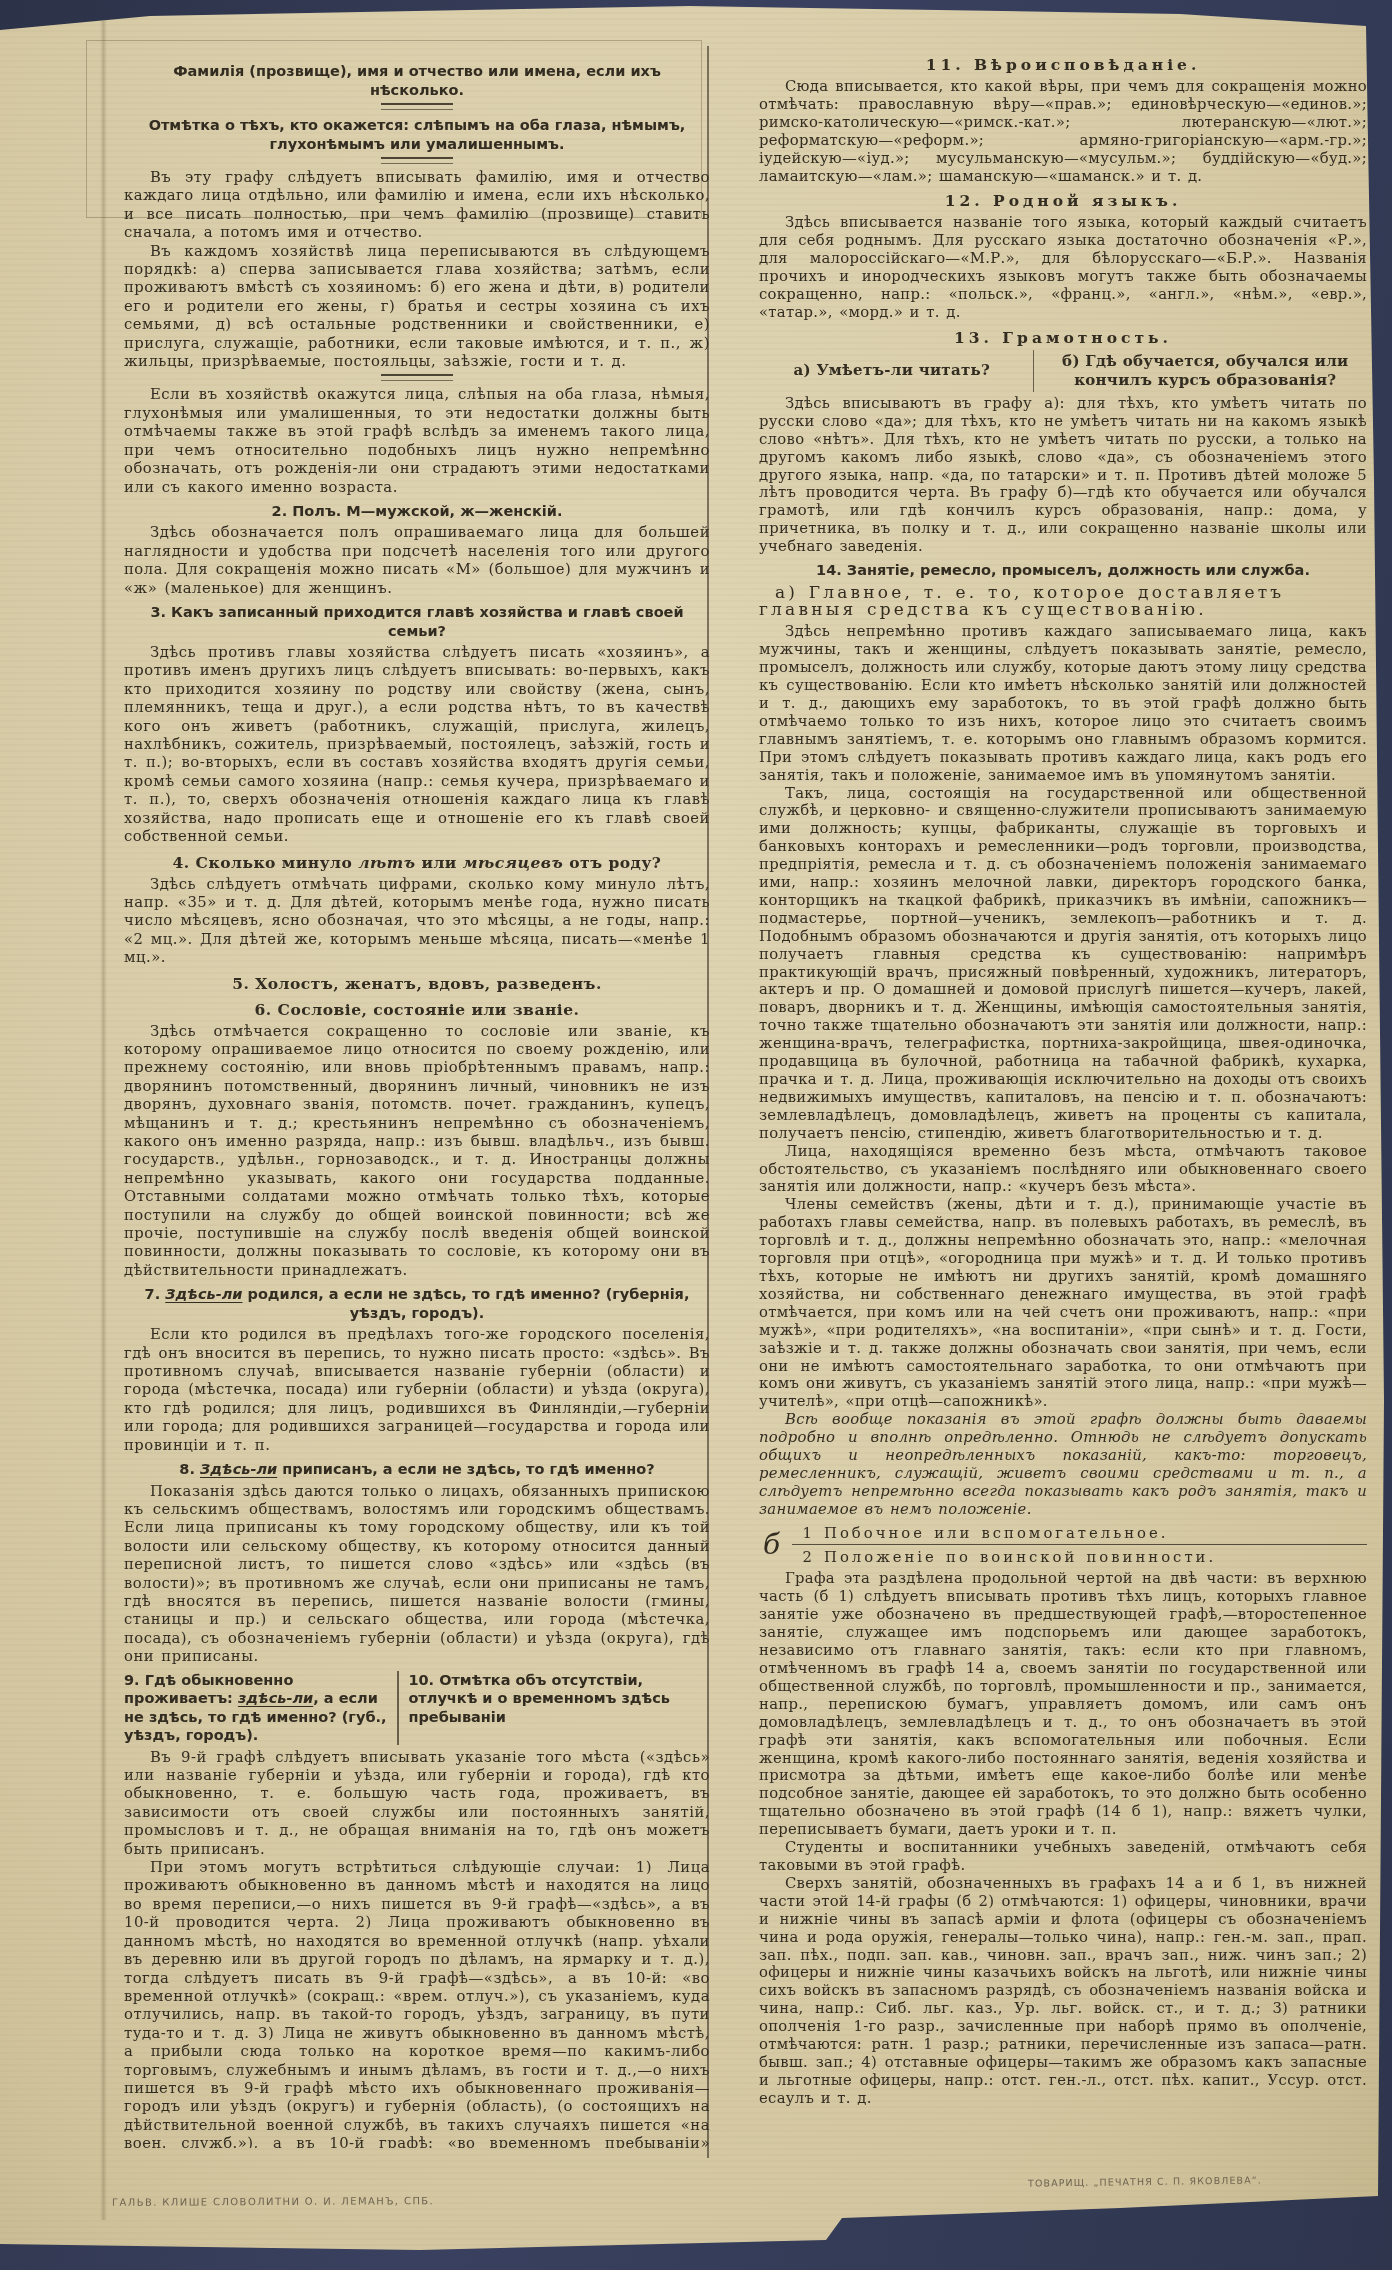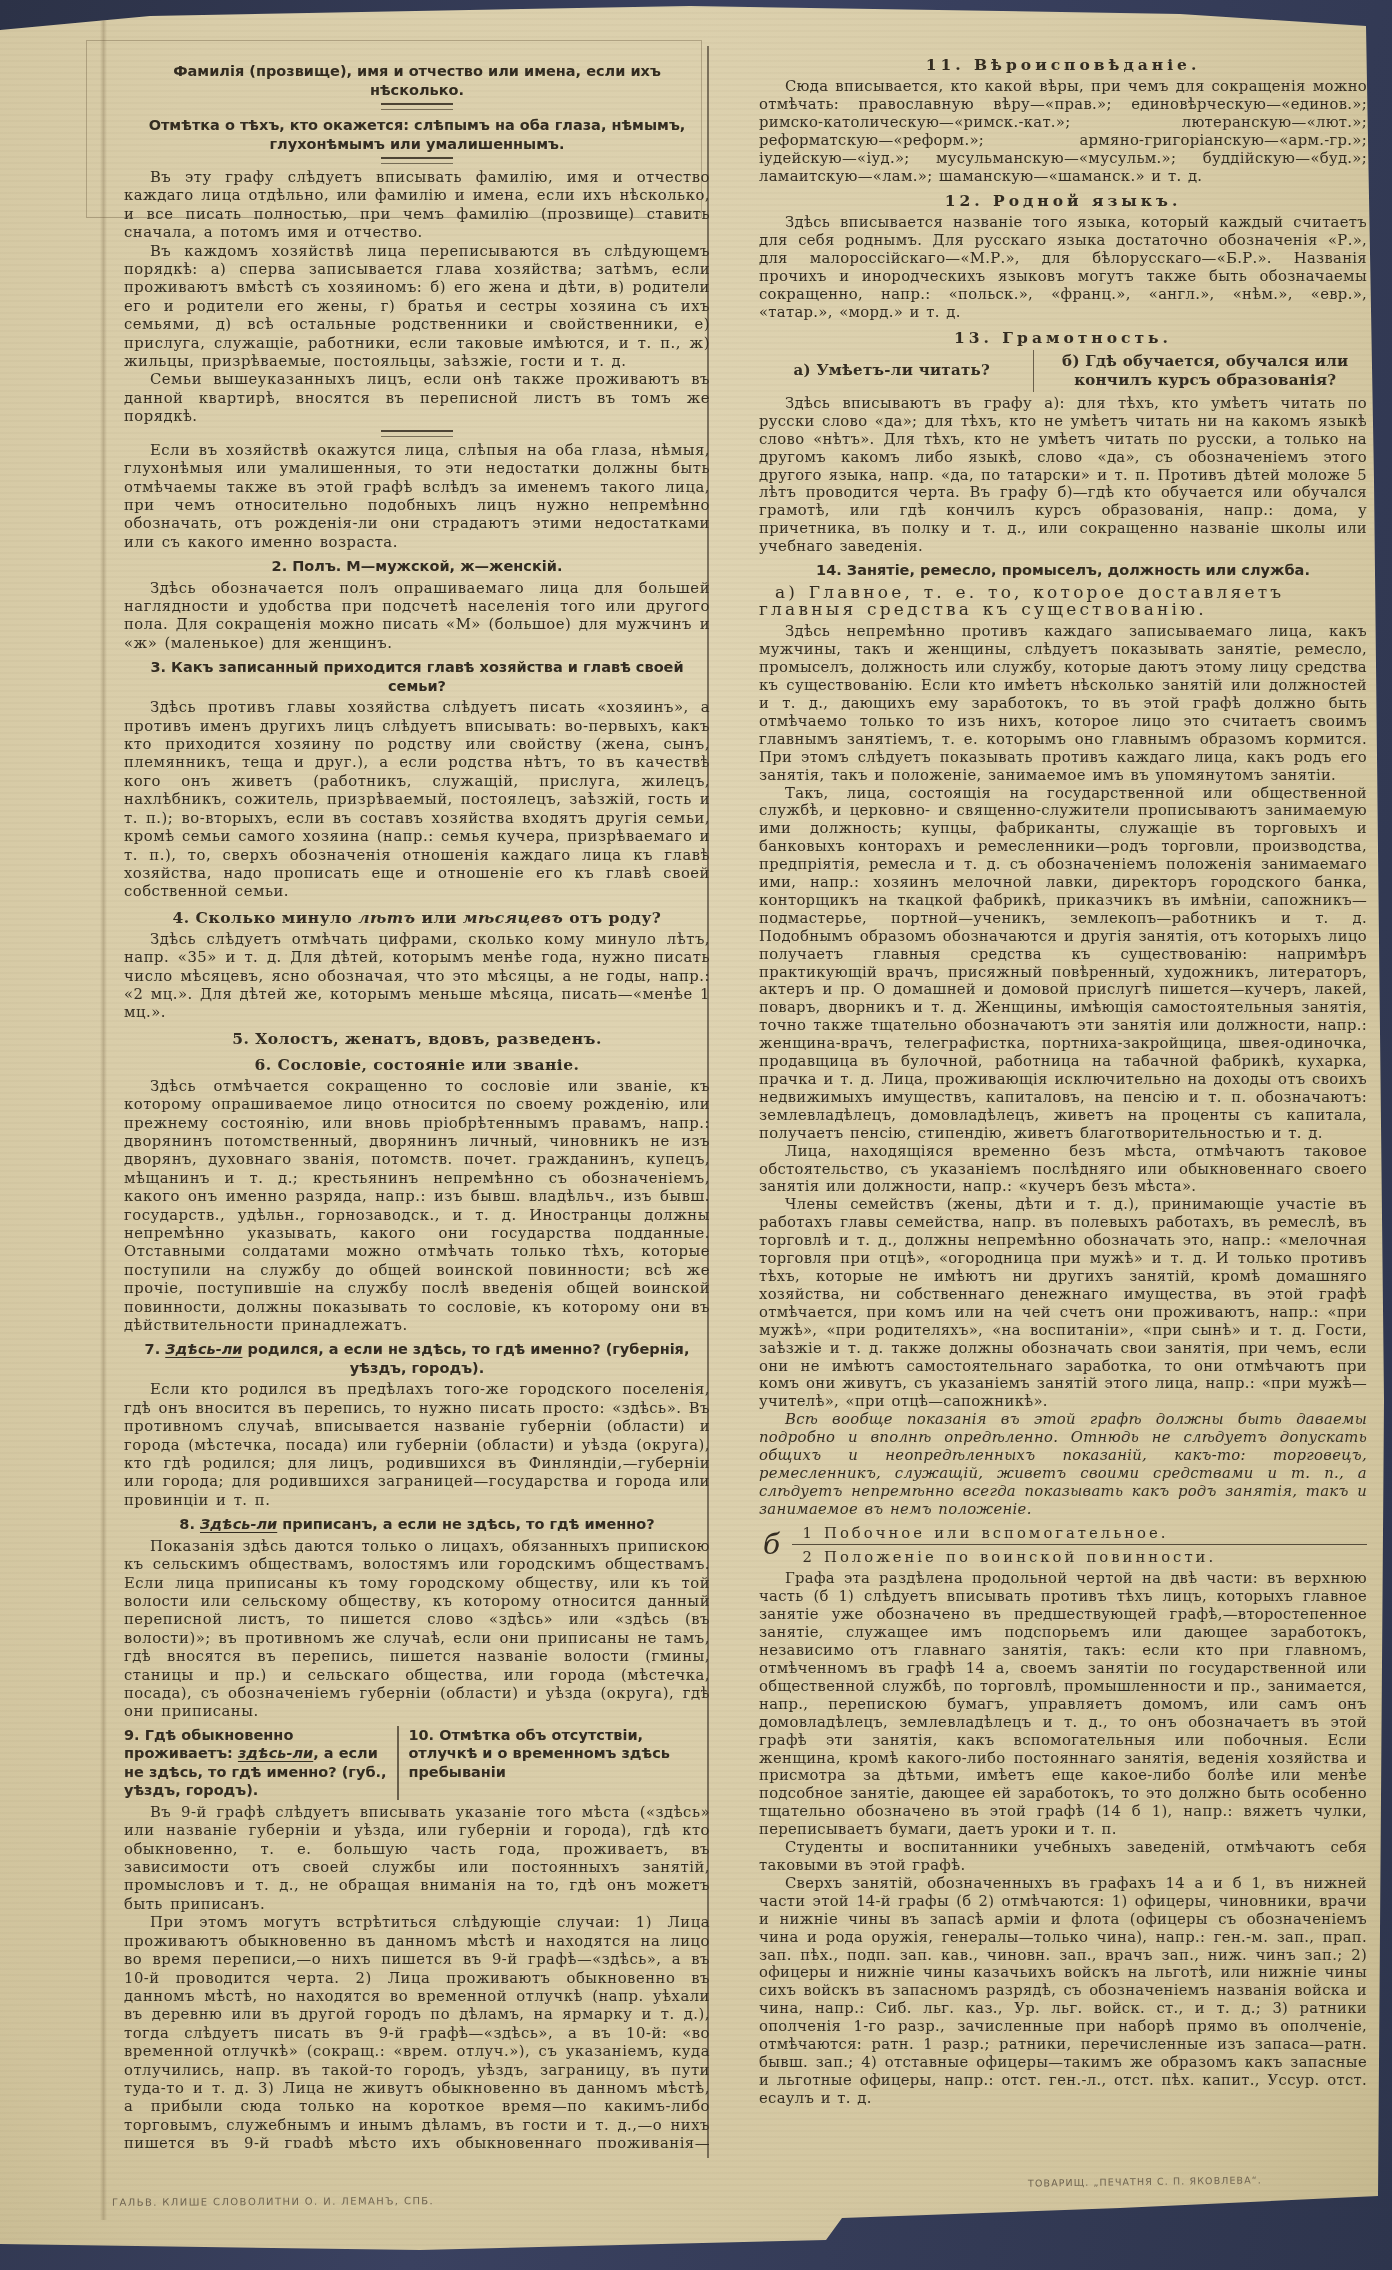--- a/index.html
+++ b/index.html
@@ -63,21 +63,20 @@
   <div class="divider"></div>
 
   <div class="col col-left">
     <div class="hs box-title"><span>Фамилія (прозвище), имя и отчество или имена, если ихъ нѣсколько.</span></div>
     <div class="rule-short"></div>
     <div class="hs">Отмѣтка о тѣхъ, кто окажется: слѣпымъ на оба глаза, нѣмымъ, глухонѣмымъ или умалишеннымъ.</div>
     <div class="rule-short"></div>
 
     <p class="body">Въ эту графу слѣдуетъ вписывать фамилію, имя и отчество каждаго лица отдѣльно, или фамилію и имена, если ихъ нѣсколько, и все писать полностью, при чемъ фамилію (прозвище) ставить сначала, а потомъ имя и отчество.</p>
     <p class="body">Въ каждомъ хозяйствѣ лица переписываются въ слѣдующемъ порядкѣ: а) сперва записывается глава хозяйства; затѣмъ, если проживаютъ вмѣстѣ съ хозяиномъ: б) его жена и дѣти, в) родители его и родители его жены, г) братья и сестры хозяина съ ихъ семьями, д) всѣ остальные родственники и свойственники, е) прислуга, служащіе, работники, если таковые имѣются, и т. п., ж) жильцы, призрѣваемые, постояльцы, заѣзжіе, гости и т. д.</p>
-    <p class="body">Семьи вышеуказанныхъ лицъ, если онѣ также проживаютъ въ данной квартирѣ, вносятся въ переписной листъ въ томъ же порядкѣ.</p>
     <div class="rule-short"></div>
     <p class="body">Если въ хозяйствѣ окажутся лица, слѣпыя на оба глаза, нѣмыя, глухонѣмыя или умалишенныя, то эти недостатки должны быть отмѣчаемы также въ этой графѣ вслѣдъ за именемъ такого лица, при чемъ относительно подобныхъ лицъ нужно непремѣнно обозначать, отъ рожденія-ли они страдаютъ этими недостатками или съ какого именно возраста.</p>
 
     <div class="hs">2. Полъ. М—мужской, ж—женскій.</div>
     <p class="body">Здѣсь обозначается полъ опрашиваемаго лица для большей наглядности и удобства при подсчетѣ населенія того или другого пола. Для сокращенія можно писать «М» (большое) для мужчинъ и «ж» (маленькое) для женщинъ.</p>
 
     <div class="hs">3. Какъ записанный приходится главѣ хозяйства и главѣ своей семьи?</div>
     <p class="body">Здѣсь противъ главы хозяйства слѣдуетъ писать «хозяинъ», а противъ именъ другихъ лицъ слѣдуетъ вписывать: во-первыхъ, какъ кто приходится хозяину по родству или свойству (жена, сынъ, племянникъ, теща и друг.), а если родства нѣтъ, то въ качествѣ кого онъ живетъ (работникъ, служащій, прислуга, жилецъ, нахлѣбникъ, сожитель, призрѣваемый, постоялецъ, заѣзжій, гость и т. п.); во-вторыхъ, если въ составъ хозяйства входятъ другія семьи, кромѣ семьи самого хозяина (напр.: семья кучера, призрѣваемаго и т. п.), то, сверхъ обозначенія отношенія каждаго лица къ главѣ хозяйства, надо прописать еще и отношеніе его къ главѣ своей собственной семьи.</p>
 
     <div class="hf"><span>4. Сколько минуло </span><span class="it">лѣтъ</span><span> или </span><span class="it">мѣсяцевъ</span><span> отъ роду?</span></div>

